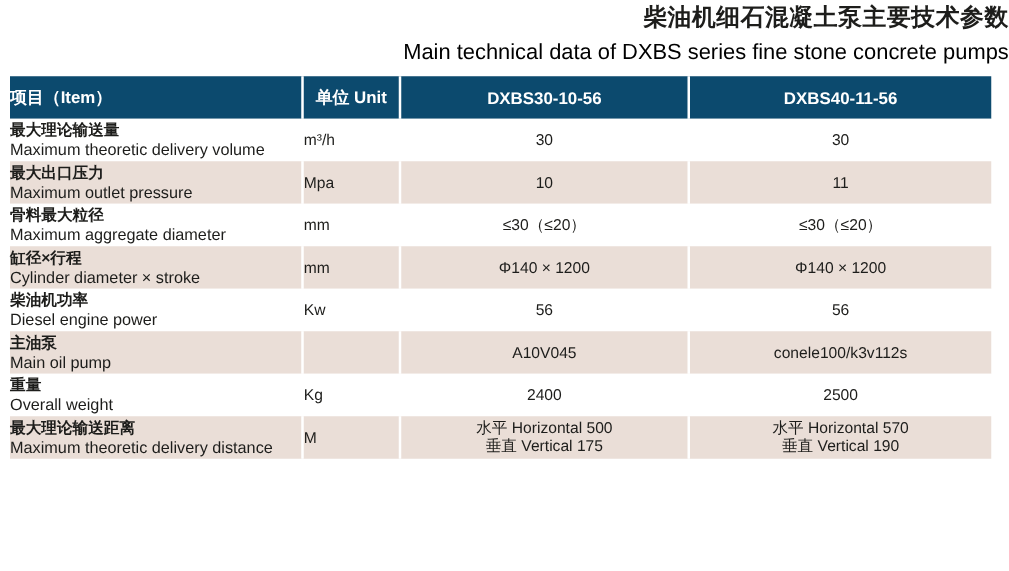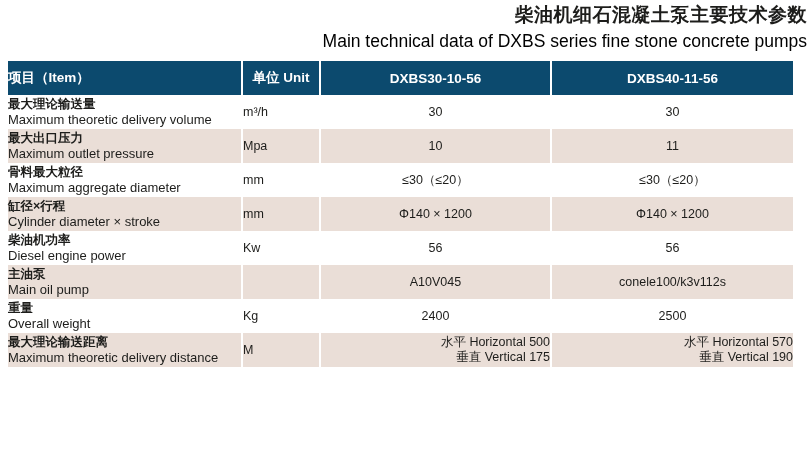--- a/index.html
+++ b/index.html
@@ -105,21 +105,21 @@
     text-align: left;
     font-size: 13px;
     color: #1d1d1b;
   }
   td.c-val {
     text-align: center;
     font-size: 13px;
     color: #1d1d1b;
     line-height: 15px;
   }
-  .val-line { display: block; text-align: right; }
+  .val-line { display: block; }
 </style>
 </head>
 <body>
 
 <div class="page">
 
   <div class="title-block">
     <div class="title-cn">柴油机细石混凝土泵主要技术参数</div>
     <div class="title-en">Main technical data of DXBS series fine stone concrete pumps</div>
   </div>

